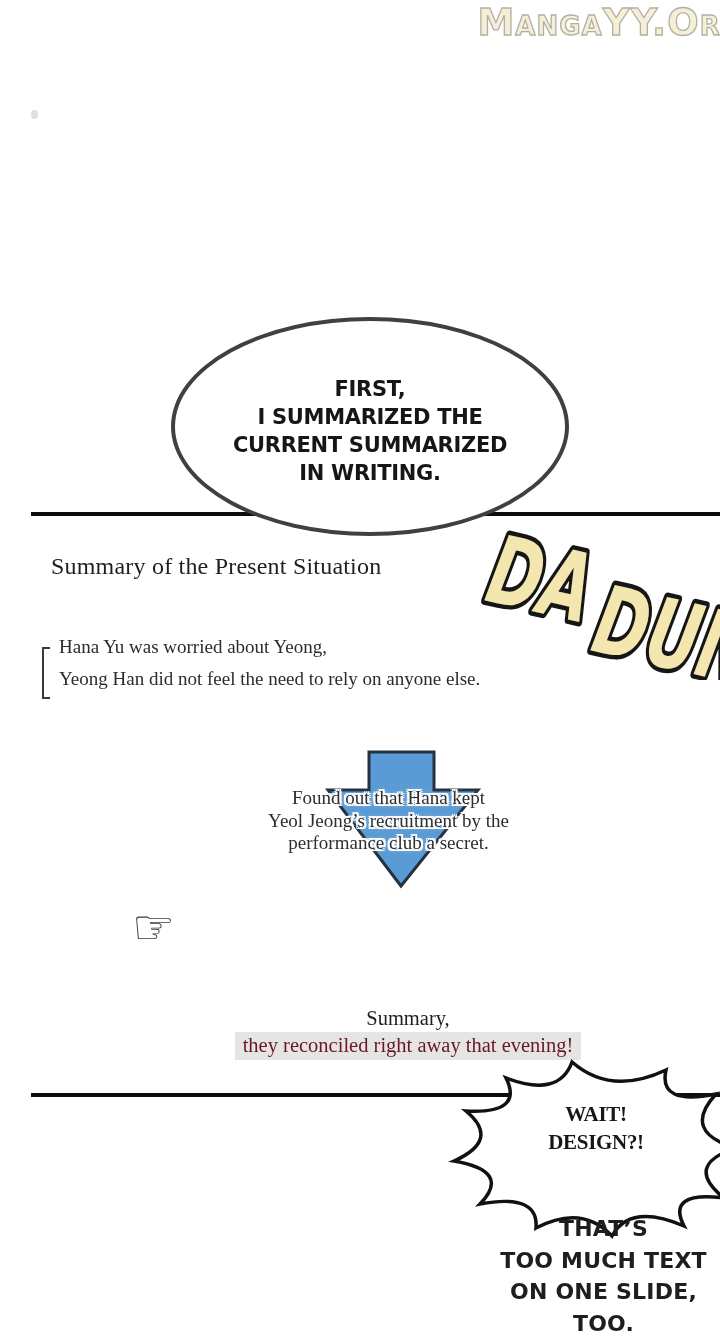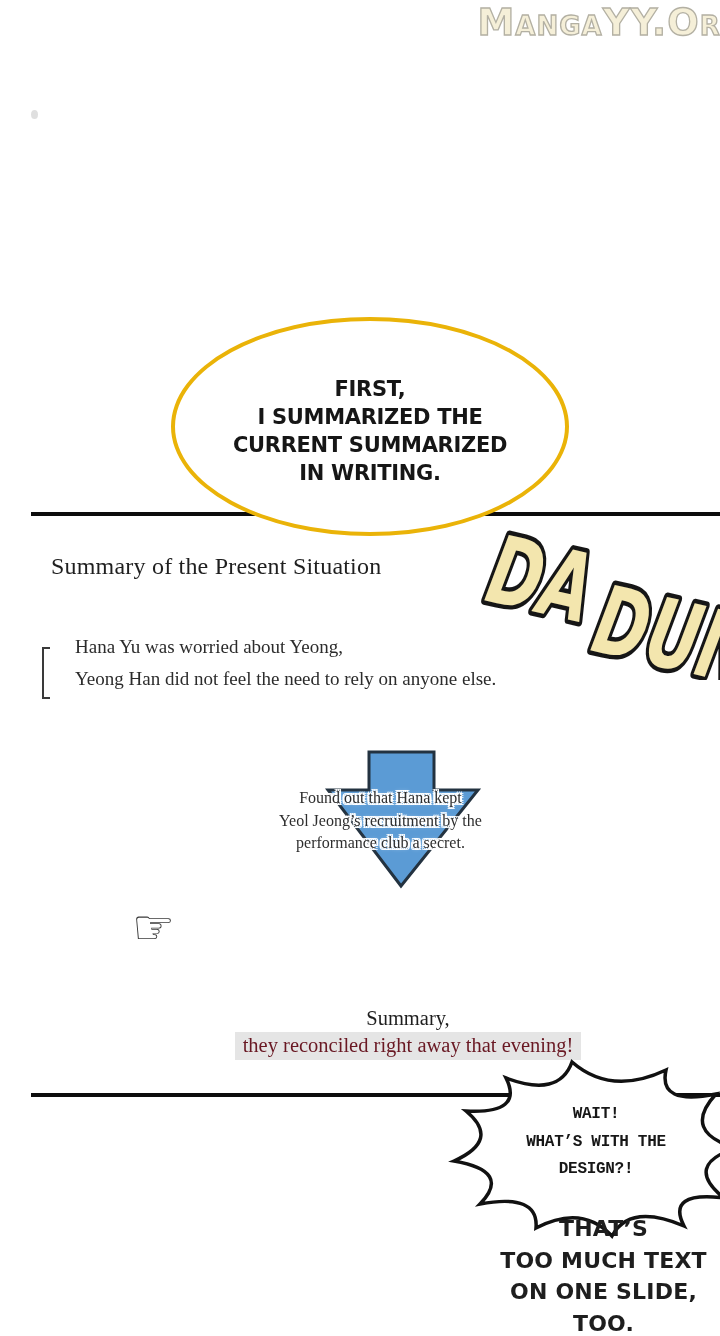--- a/index.html
+++ b/index.html
@@ -34,21 +34,21 @@
 
   
   .hline { left: 0; width: 720px; height: 4px; background: #0d0d0d; z-index: 1; }
   .hline1 { top: 512px; }
   .hline2 { top: 1093px; }
 
   
   .bubble-ellipse {
     left: 140px; top: 317px; width: 398px; height: 219px;
     background: #ffffff;
-    border: 4px solid #eab308;
+    border: 4px solid #404040;
     border-radius: 50%;
     z-index: 2;
     display: flex; flex-direction: column;
     align-items: center; justify-content: center;
     padding-top: 8px;
     text-align: center;
     font-family: "DejaVu Sans", sans-serif;
     font-weight: 700;
     font-size: 21px;
     line-height: 28px;
@@ -66,32 +66,32 @@
     font-size: 24px; letter-spacing: 0.2px; color: #1f1f1f;
     white-space: nowrap;
   }
   .bracket-glyph {
     left: 11px; top: 647px; width: 8px; height: 52px;
     border-left: 2px solid #3a3a3a;
     border-top: 2px solid #3a3a3a;
     border-bottom: 2px solid #3a3a3a;
   }
   .bracket-text {
-    left: 44px; top: 634px;
+    left: 28px; top: 634px;
     font-size: 19px; line-height: 25px;
     white-space: nowrap;
   }
   .bracket-text .gap { margin-top: 7px; }
 
   
   .arrow-svg { left: 290px; top: 748px; z-index: 1; }
   .arrow-text {
-    left: 212px; top: 787px; width: 275px;
-    text-align: center;
-    font-size: 16px; line-height: 22.5px;
+    left: 220px; top: 787px; width: 275px;
+    text-align: center;
+    font-size: 19px; line-height: 22.5px;
     color: #2e2e2e;
     z-index: 2;
     white-space: nowrap;
     text-shadow:
       -2px -2px 0 #fff, 2px -2px 0 #fff, -2px 2px 0 #fff, 2px 2px 0 #fff,
       0 -2px 0 #fff, 0 2px 0 #fff, -2px 0 0 #fff, 2px 0 0 #fff,
       0 0 5px #fff;
   }
 
   
@@ -121,23 +121,23 @@
     background: #e5e5e5;
     color: #691823;
     white-space: nowrap;
   }
 
   
   .burst-svg { left: 413px; top: 1056px; z-index: 2; }
   .burst-text {
     left: 445px; top: 1101px; width: 240px;
     text-align: center;
-    font-family: Liberation Mono, monospace;
-    font-weight: 700;
-    font-size: 16px; line-height: 27.5px;
+    font-family: Liberation Serif, serif;
+    font-weight: 700;
+    font-size: 21px; line-height: 27.5px;
     letter-spacing: -0.3px;
     color: #171717;
     z-index: 3;
   }
 
   
   .caption {
     left: 450px; top: 1213px; width: 245px;
     text-align: center;
     font-family: "DejaVu Sans", sans-serif;
@@ -198,21 +198,20 @@
 
   <div class="abs hline hline2"></div>
 
   <svg class="abs burst-svg" width="300" height="185" viewBox="0 0 300 185">
     <path d="M128,6 Q167,40 222,14 Q214,50 272,38 Q237,76 292,92 Q239,109 280,142
              Q222,135 240,170 Q186,147 168,180 Q138,148 92,172 Q95,137 36,148
              Q68,115 10,105 Q57,84 22,55 Q80,58 62,22 Q115,42 128,6 Z" fill="#ffffff" stroke="#111111" stroke-width="3.5" stroke-linejoin="miter"></path>
   </svg>
   <div class="abs burst-text">
     <div>WAIT!</div>
-    <div>WHAT’S WITH THE</div>
     <div>DESIGN?!</div>
   </div>
 
   <div class="abs caption">
     <div>THAT’S</div>
     <div>TOO MUCH TEXT</div>
     <div>ON ONE SLIDE,</div>
     <div>TOO.</div>
   </div>
 

